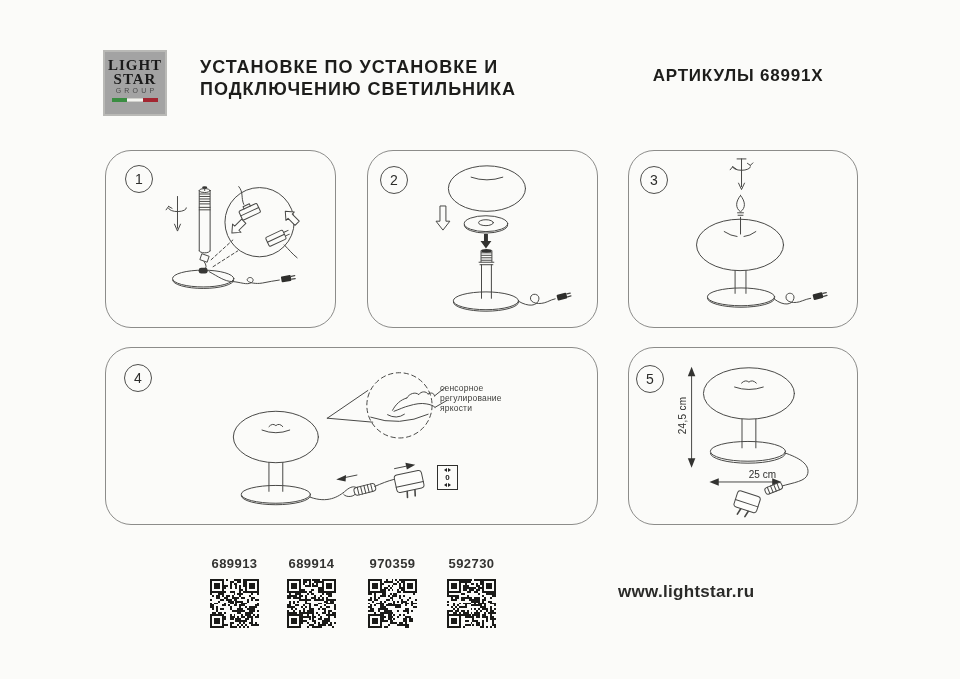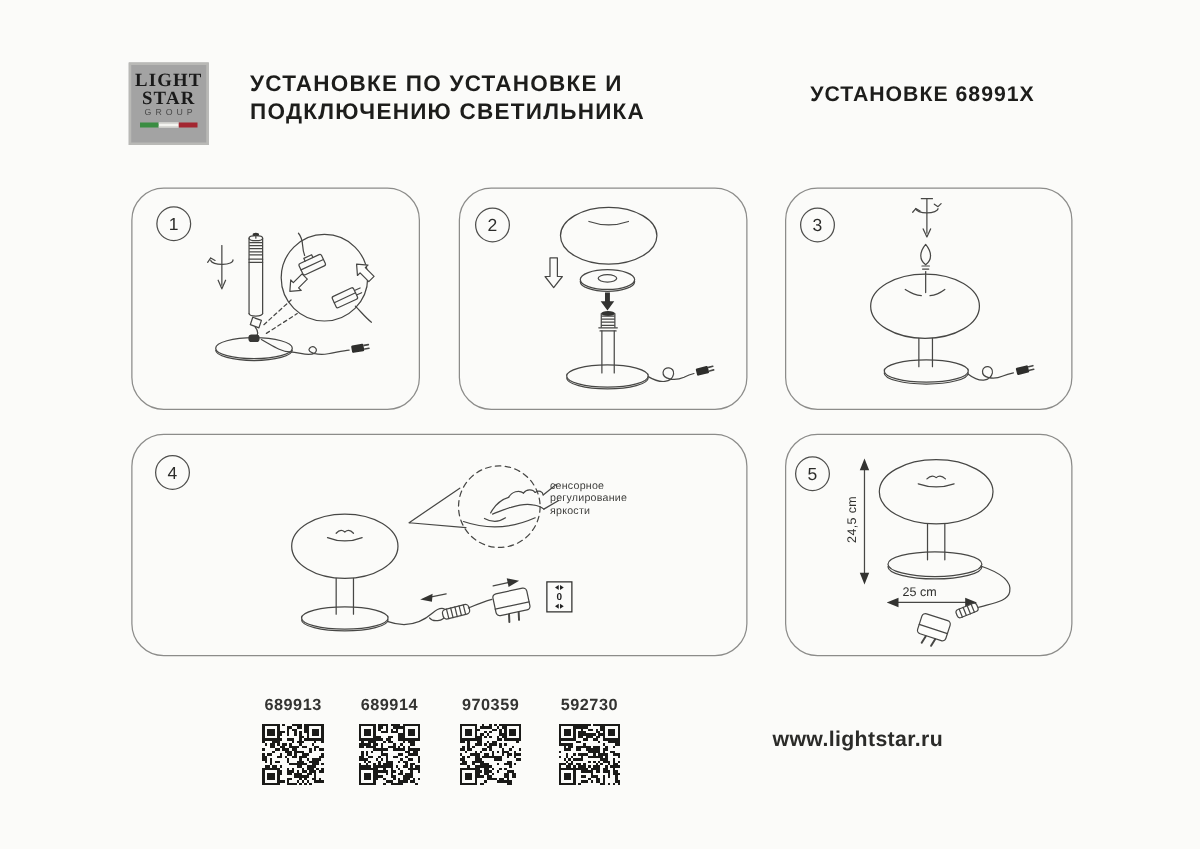--- a/index.html
+++ b/index.html
@@ -60,21 +60,21 @@
   }
   .tri-row{display:flex;align-items:center;gap:1px;height:5px;}
   .tri-l{width:0;height:0;border-top:2.5px solid transparent;border-bottom:2.5px solid transparent;border-right:3.5px solid #222;}
   .tri-r{width:0;height:0;border-top:2.5px solid transparent;border-bottom:2.5px solid transparent;border-left:3.5px solid #222;}
   .socket-zero{font-size:8px;font-weight:bold;line-height:6px;color:#222;}
   
   .dim-v{
     position:absolute;left:18px;top:62px;width:70px;text-align:center;
     transform:rotate(-90deg);font-size:10px;color:#2f2f2d;letter-spacing:.3px;
   }
-  .dim-h{position:absolute;left:93px;top:121px;width:54px;text-align:left;font-size:10px;color:#2f2f2d;}
+  .dim-h{position:absolute;left:93px;top:121px;width:54px;text-align:right;font-size:10px;color:#2f2f2d;}
   
   .qr-item{position:absolute;top:556px;width:57px;text-align:center;}
   .qr-label{font-size:13px;font-weight:bold;letter-spacing:.4px;color:#333331;}
   .qr-svg{width:57px;height:57px;margin-top:4px;display:block;}
   .website{
     position:absolute;left:618px;top:582px;width:240px;
     font-size:17px;font-weight:bold;letter-spacing:.3px;color:#2b2b29;
   }
 </style>
 </head>
@@ -88,21 +88,21 @@
     <span class="flag-g"></span>
       <span class="flag-w"></span>
       <span class="flag-r"></span>
   </div>
 </div>
 
 <div class="doc-title">УСТАНОВКЕ ПО УСТАНОВКЕ И
 ПОДКЛЮЧЕНИЮ СВЕТИЛЬНИКА</div>
 
 <div class="series-block">
-  <div class="articles-line">УСТАНОВКЕ 68991X</div>
+  <div class="articles-line">АРТИКУЛЫ 68991X</div>
 </div>
 
 <div class="panel" id="panel1">
   <svg class="art" viewBox="0 0 231 178">
     <g stroke="#474745" fill="none" stroke-width="1" stroke-linecap="round" stroke-linejoin="round">
 
       <path d="M72,46 V78"></path>
         <path d="M69,74 L72,81 L75,74"></path>
       <path d="M63,58 a9,3.5 0 1 0 18,-0.5"></path>
         <path d="M63,56 l-2.5,3.5 M63,56 l3.5,2"></path>

